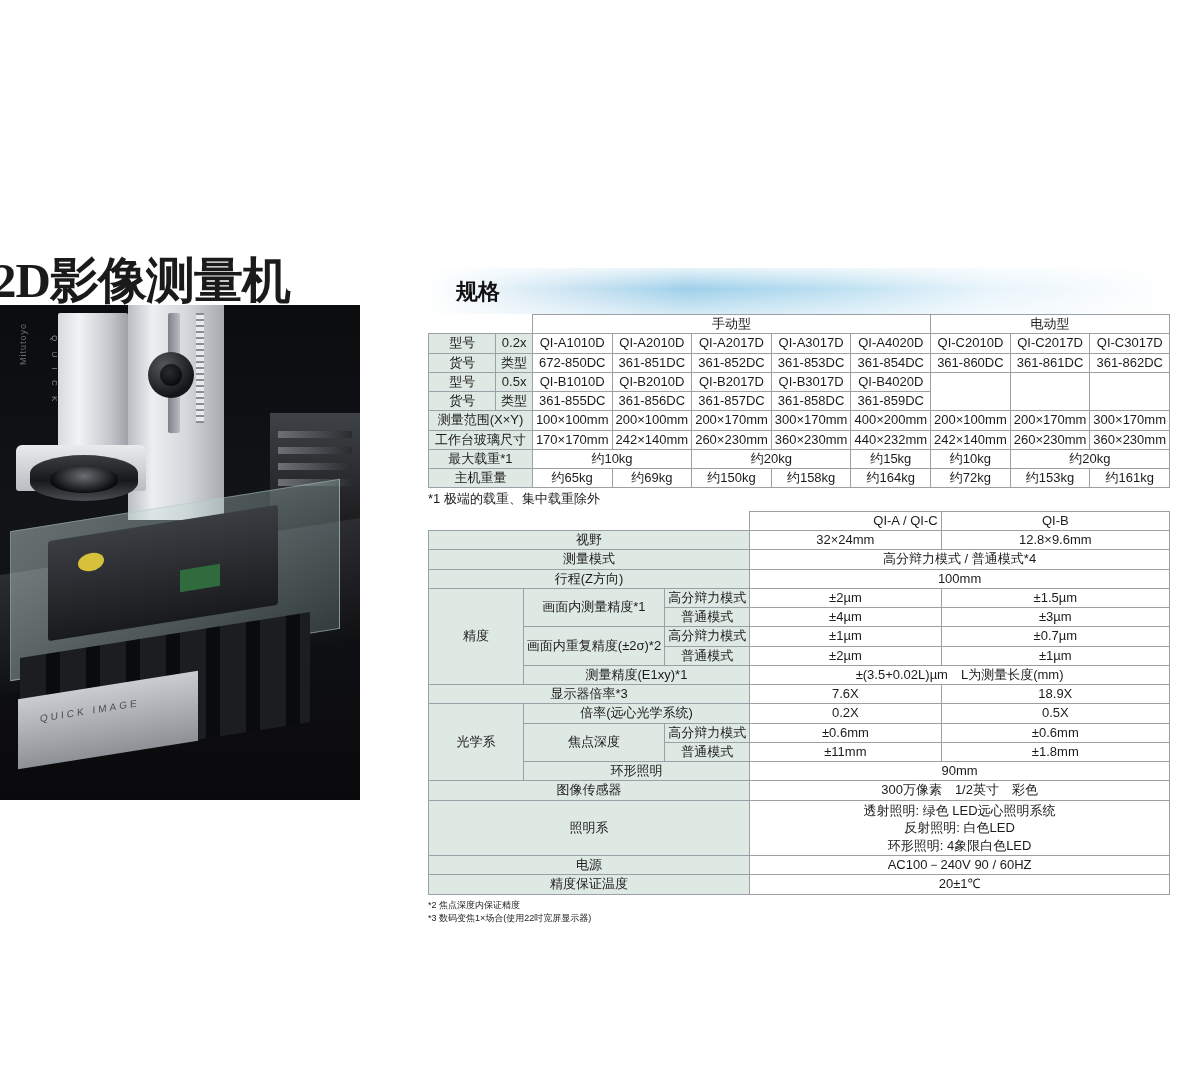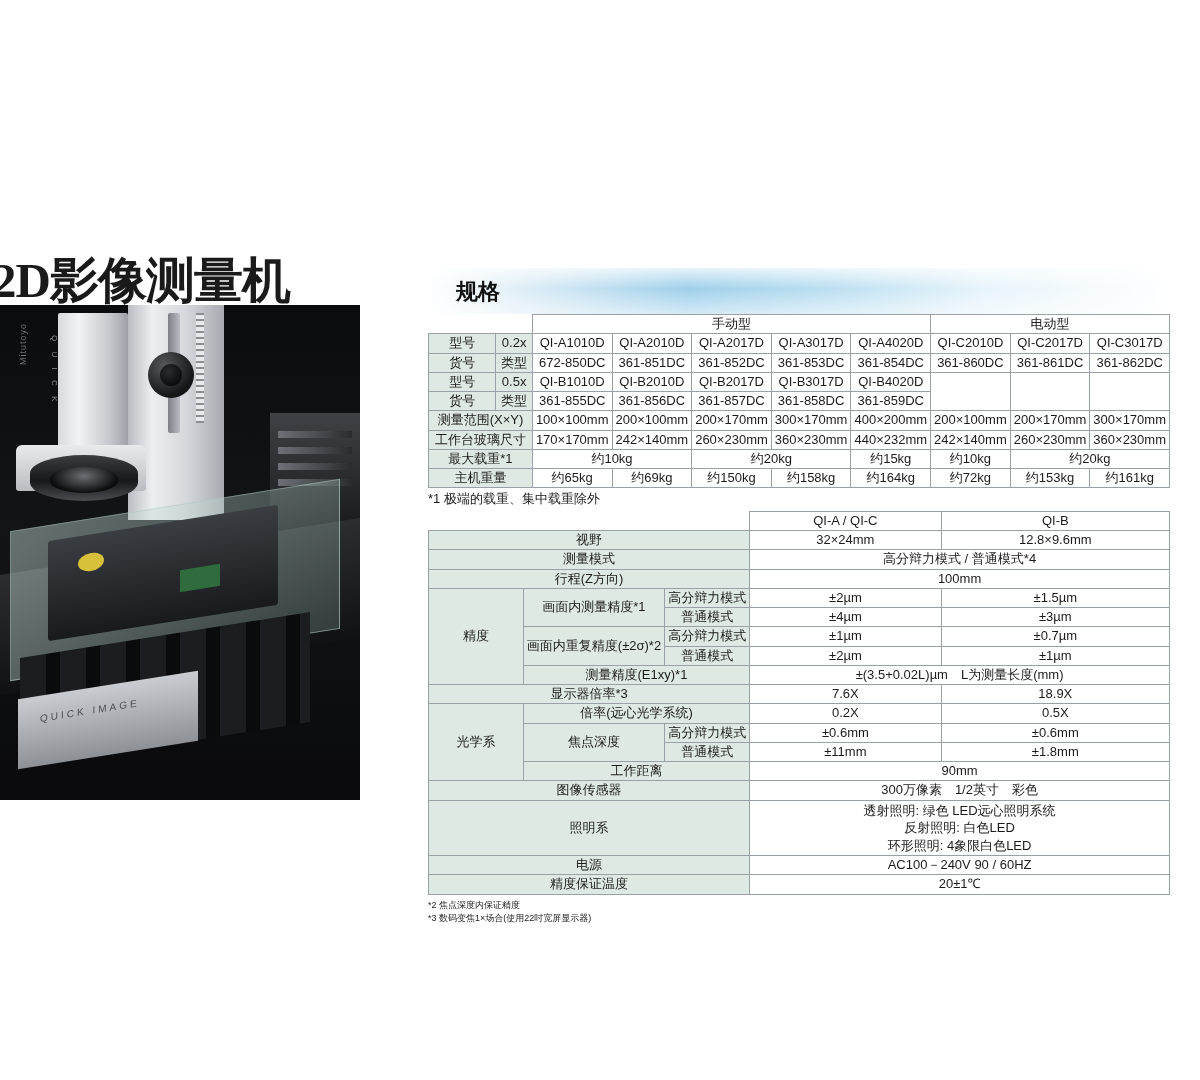--- a/index.html
+++ b/index.html
@@ -274,21 +274,21 @@
   </table>
 
   <div class="footnote">*1 极端的载重、集中载重除外</div>
 
   <table class="spec spec2">
     <tbody>
       <tr>
         <td style="border:none;background:#fff;width:95px;"></td>
         <td style="border:none;background:#fff;width:110px;"></td>
         <td style="border:none;background:#fff;width:80px;"></td>
-        <td class="hdrgroup" style="width:192px;">QI-A / QI-C</td>
+        <td class="hdrgroup" style="width:192px;text-align:right;">QI-A / QI-C</td>
         <td class="hdrgroup" style="width:229px;">QI-B</td>
       </tr>
 
       <tr>
         <td class="lbl" colspan="3">视野</td>
         <td>32×24mm</td>
         <td>12.8×9.6mm</td>
       </tr>
 
       <tr>
@@ -346,21 +346,21 @@
         <td class="lbl">高分辩力模式</td>
         <td>±0.6mm</td>
         <td>±0.6mm</td>
       </tr>
       <tr>
         <td class="lbl">普通模式</td>
         <td>±11mm</td>
         <td>±1.8mm</td>
       </tr>
       <tr>
-        <td class="lbl" colspan="2">工作距离</td>
+        <td class="lbl" colspan="2">环形照明</td>
         <td colspan="2">90mm</td>
       </tr>
 
       <tr>
         <td class="lbl" colspan="3">图像传感器</td>
         <td colspan="2">300万像素　1/2英寸　彩色</td>
       </tr>
 
       <tr>
         <td class="lbl" colspan="3" style="height:40px;">照明系</td>

